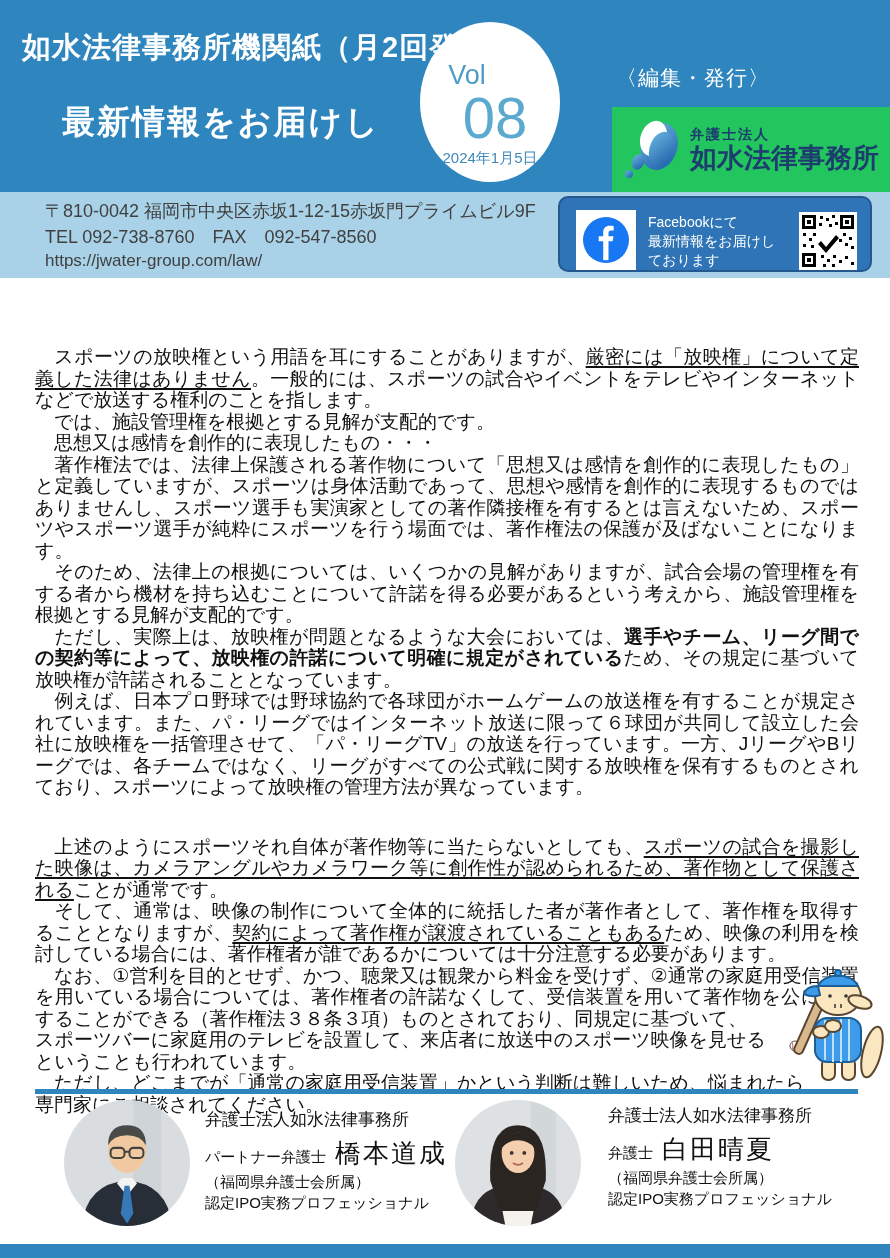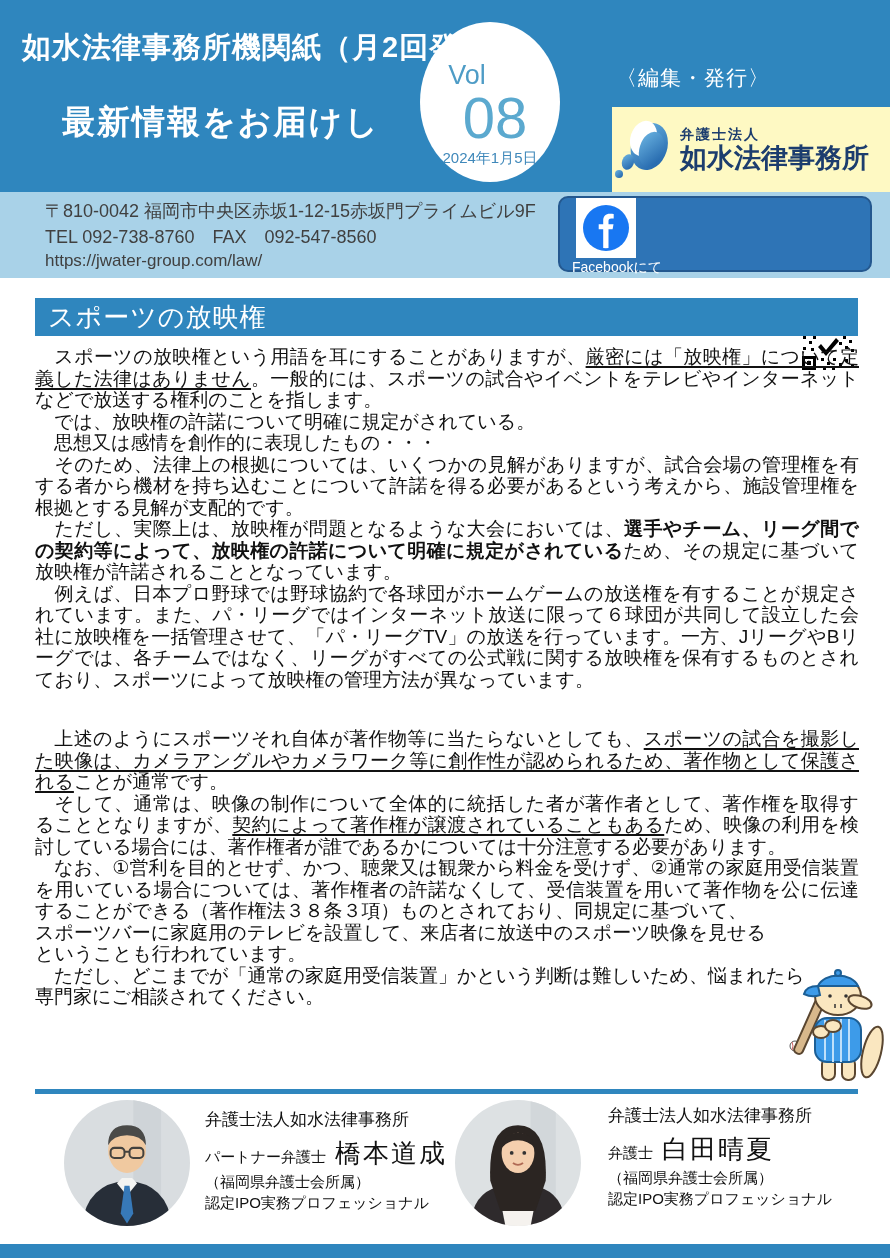--- a/index.html
+++ b/index.html
@@ -14,34 +14,34 @@
 
   
   .header{position:absolute;left:0;top:0;width:890px;height:192px;background:var(--accent);}
   .title1{position:absolute;left:22px;top:28px;font-size:29px;font-weight:700;color:#fff;letter-spacing:1px;}
   .title2{position:absolute;left:62px;top:100px;font-size:33px;font-weight:700;color:#fff;letter-spacing:2px;}
   .vol-circle{position:absolute;left:420px;top:22px;width:140px;height:160px;background:#fff;border-radius:50%;text-align:center;}
   .vol-label{margin-top:40px;margin-right:46px;font-size:27px;color:var(--vol-blue);line-height:1;text-align:center;}
   .vol-num{margin-left:10px;font-size:58px;color:var(--vol-num);line-height:1.0;text-align:center;}
   .vol-date{margin-top:2px;font-size:15px;color:#3f88ba;}
   .edit-label{position:absolute;left:616px;top:64px;font-size:21px;color:#fff;letter-spacing:1px;}
-  .logo-box{position:absolute;left:612px;top:107px;width:278px;height:85px;background:#fef9c3;display:flex;align-items:center;}
+  .logo-box{position:absolute;left:612px;top:107px;width:278px;height:85px;background:#22c55e;display:flex;align-items:center;padding-left:10px;}
   .logo-mark{width:64px;height:72px;flex:0 0 auto;}
   .logo-text{margin-left:4px;color:var(--logo-navy);}
   .logo-firm-type{font-size:14px;font-weight:700;letter-spacing:2px;}
   .logo-firm-name{font-size:27px;font-weight:700;letter-spacing:0px;line-height:1.1;}
 
   
   .contact-band{position:absolute;left:0;top:192px;width:890px;height:86px;background:var(--light-band);}
   .addr{position:absolute;left:45px;font-size:18px;color:#404040;letter-spacing:0px;white-space:nowrap;}
   .addr1{top:7px;}
   .addr2{top:33px;}
   .addr3{top:59px;font-size:17px;}
   .fb-box{position:absolute;left:558px;top:4px;width:314px;height:76px;background:var(--fb-box);
-          border:2px solid var(--fb-border);border-radius:10px;display:flex;align-items:flex-start;flex-direction:column;}
+          border:2px solid var(--fb-border);border-radius:10px;display:flex;align-items:flex-end;}
   .fb-tile{width:60px;height:60px;background:#fff;margin-left:16px;display:flex;align-items:center;justify-content:center;flex:0 0 auto;}
   .fb-text{margin-left:12px;color:#fff;font-size:14px;line-height:19px;}
   .qr{width:58px;height:58px;background:#fff;margin-left:auto;margin-right:13px;flex:0 0 auto;}
 
   
   .section-bar{position:absolute;left:35px;top:298px;width:823px;height:38px;background:var(--accent);}
   .section-title{font-size:26px;color:#fff;line-height:38px;padding-left:13px;letter-spacing:1px;}
   .article{position:absolute;left:35px;top:346px;width:824px;font-size:19px;line-height:21.5px;
            text-align:justify;letter-spacing:0;}
   .article p{margin:0;}
@@ -164,28 +164,26 @@
             <rect x="46" y="44" width="3" height="3"></rect>
             <rect x="52" y="50" width="3" height="3"></rect>
           <rect x="24" y="52" width="3" height="3"></rect>
             <rect x="33" y="52" width="3" height="3"></rect>
           <path d="M22 29 l5 6 l10 -12 l3 3 l-13 15 l-8 -9 z"></path>
         </g>
       </svg>
     </div>
   </div>
 
-  <div class="section-bar">
-    <div class="section-title">スポーツの放映権</div>
-  </div>
 
   <div class="article">
       <p><span>　スポーツの放映権という用語を耳にすることがありますが、</span><span class="u">厳密には「放映権」について定義した法律はありません</span><span>。一般的には、スポーツの試合やイベントをテレビやインターネットなどで放送する権利のことを指します。</span></p>
-      <p><span>　では、放映権の許諾について明確に規定がされている。</span></p>
+      <p><span>　では、施設管理権を根拠とする見解が支配的です。</span></p>
       <p><span>　思想又は感情を創作的に表現したもの・・・</span></p>
+      <p><span>　著作権法では、法律上保護される著作物について「思想又は感情を創作的に表現したもの」と定義していますが、スポーツは身体活動であって、思想や感情を創作的に表現するものではありませんし、スポーツ選手も実演家としての著作隣接権を有するとは言えないため、スポーツやスポーツ選手が純粋にスポーツを行う場面では、著作権法の保護が及ばないことになります。</span></p>
       <p><span>　そのため、法律上の根拠については、いくつかの見解がありますが、試合会場の管理権を有する者から機材を持ち込むことについて許諾を得る必要があるという考えから、施設管理権を根拠とする見解が支配的です。</span></p>
       <p><span>　ただし、実際上は、放映権が問題となるような大会においては、</span><span class="b">選手やチーム、リーグ間での契約等によって、放映権の許諾について明確に規定がされている</span><span>ため、その規定に基づいて放映権が許諾されることとなっています。</span></p>
       <p><span>　例えば、日本プロ野球では野球協約で各球団がホームゲームの放送権を有することが規定されています。また、パ・リーグではインターネット放送に限って６球団が共同して設立した会社に放映権を一括管理させて、「パ・リーグTV」の放送を行っています。一方、JリーグやBリーグでは、各チームではなく、リーグがすべての公式戦に関する放映権を保有するものとされており、スポーツによって放映権の管理方法が異なっています。</span></p>
       <p class="gap"><span>　上述のようにスポーツそれ自体が著作物等に当たらないとしても、</span><span class="u">スポーツの試合を撮影した映像は、カメラアングルやカメラワーク等に創作性が認められるため、著作物として保護される</span><span>ことが通常です。</span></p>
       <p><span>　そして、通常は、映像の制作について全体的に統括した者が著作者として、著作権を取得することとなりますが、</span><span class="u">契約によって著作権が譲渡されていることもある</span><span>ため、映像の利用を検討している場合には、著作権者が誰であるかについては十分注意する必要があります。</span></p>
       <p><span>　なお、①営利を目的とせず、かつ、聴衆又は観衆から料金を受けず、②通常の家庭用受信装置を用いている場合については、著作権者の許諾なくして、受信装置を用いて著作物を公に伝達することができる（著作権法３８条３項）ものとされており、同規定に基づいて、</span><br><span>スポーツバーに家庭用のテレビを設置して、来店者に放送中のスポーツ映像を見せる</span><br><span>ということも行われています。</span></p>
       <p><span>　ただし、どこまでが「通常の家庭用受信装置」かという判断は難しいため、悩まれたら</span><br><span>専門家にご相談されてください。</span></p>
     </div>
 
   <svg class="mascot" viewBox="0 0 100 128">

